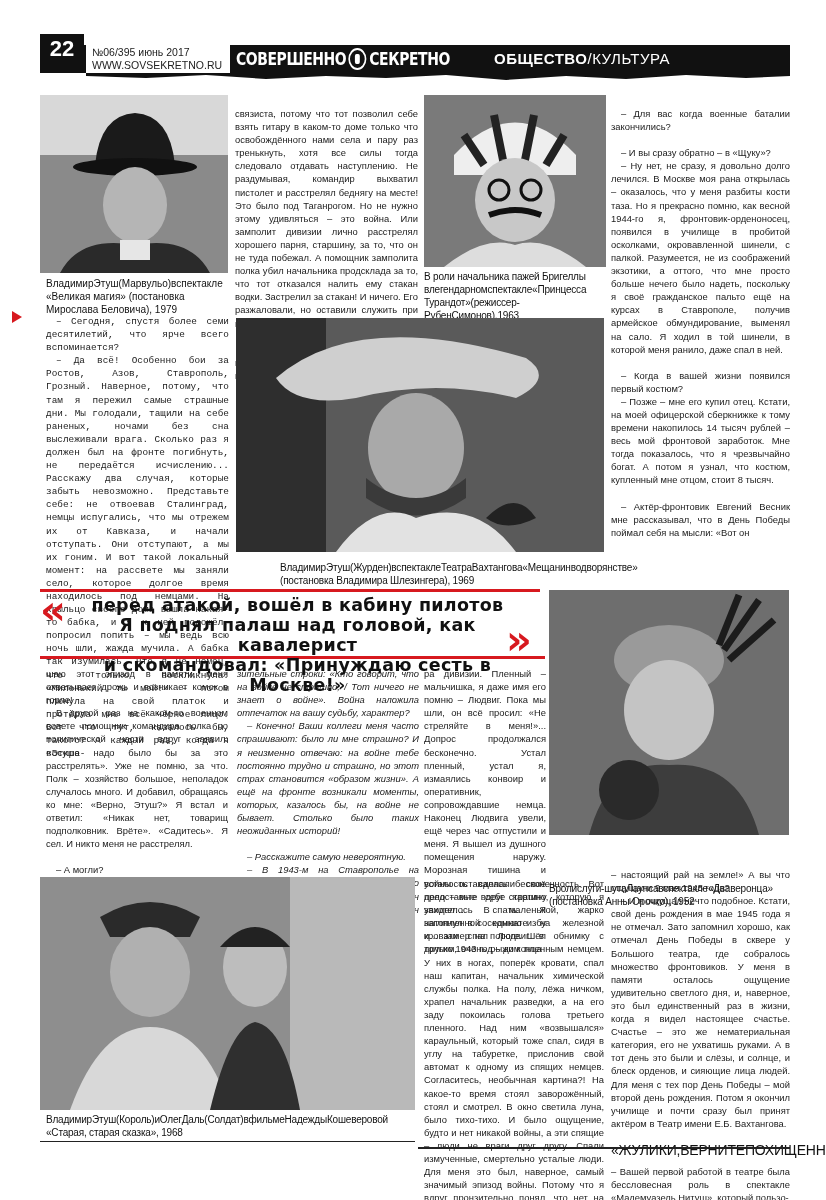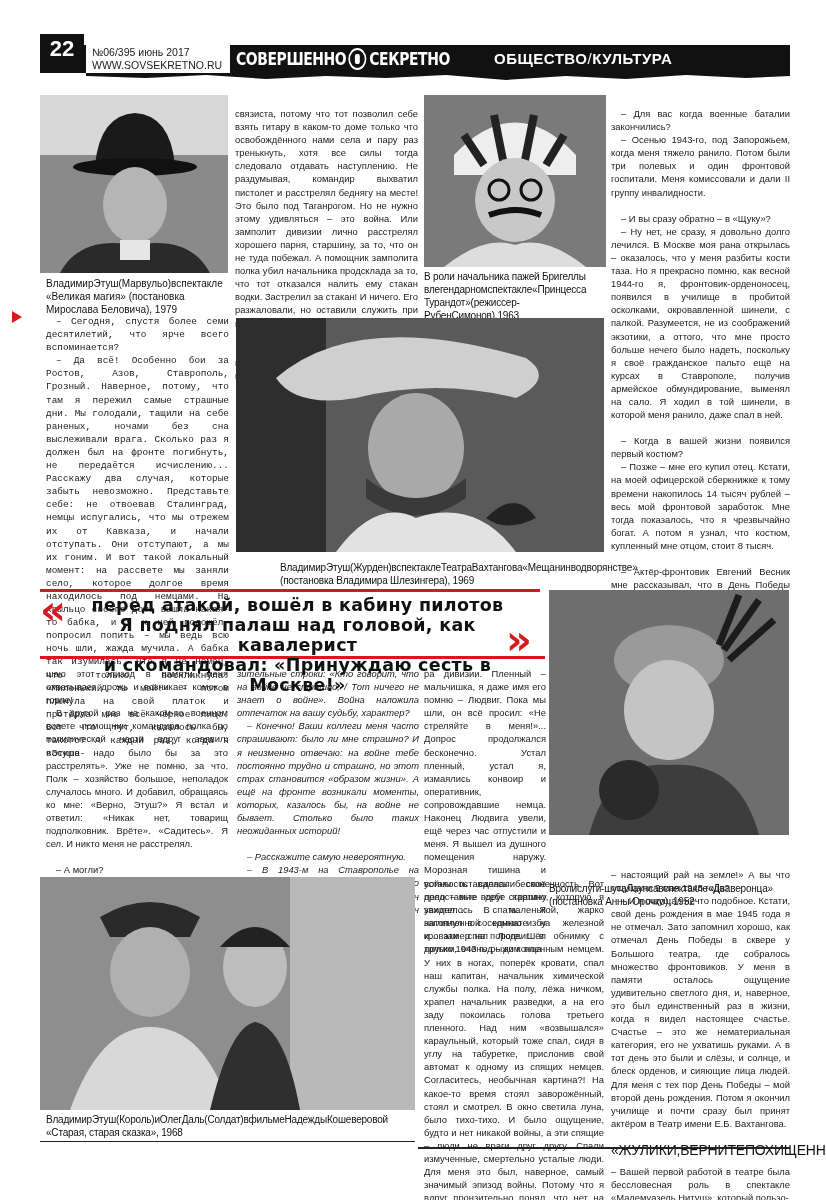--- a/index.html
+++ b/index.html
@@ -9,21 +9,21 @@
   .hdr{left:40px;top:45px;width:750px;height:28px;background:#111;}
   .hdr-white{left:86px;top:45px;width:144px;height:30px;background:#fff;}
   .pagenum{left:40px;top:34px;width:44px;height:30px;background:#111;color:#fff;font-weight:bold;font-size:22px;line-height:30px;text-align:center;}
   .issue{left:92px;top:46px;font-size:10.5px;line-height:13px;color:#222;}
   .issue div{white-space:nowrap;}
   .logo{left:236px;top:48px;height:22px;display:flex;align-items:center;gap:3px;color:#fff;font-weight:bold;font-size:17px;letter-spacing:-0.5px;font-family:"DejaVu Sans",sans-serif;transform:scaleX(0.82);transform-origin:left center;}
   .logo-emblem{width:22px;height:22px;border:2px solid #fff;border-radius:50%;box-sizing:border-box;position:relative;}
   .logo-emblem:after{content:"";position:absolute;left:6px;top:4px;width:6px;height:10px;background:#fff;border-radius:2px;}
   .section{left:494px;top:50px;color:#fff;font-size:15px;letter-spacing:0.5px;white-space:nowrap;}
   .section b{font-weight:bold;}
-  .section span.cat{font-weight:bold;text-align:right;}
+  .section span.cat{font-weight:normal;text-align:right;}
   .torn{left:86px;top:73px;width:704px;height:8px;}
   
   .photo{background:#6c6c6c;overflow:hidden;}
   .photo .ph-inner{position:absolute;inset:0;}
   
   .col{font-size:9.4px;line-height:13.1px;text-align:justify;hyphens:auto;}
   .col p{margin:0;text-indent:10px;}
   .col p.gap{margin-top:13px;}
   .cap{font-size:10px;line-height:13px;color:#111;}
   .arrow-mark{left:12px;top:311px;width:0;height:0;border-top:6px solid transparent;border-bottom:6px solid transparent;border-left:10px solid #d7191f;}
@@ -90,21 +90,20 @@
     <circle cx="75" cy="95" r="10" fill="none" stroke="#111" stroke-width="3"></circle>
     <circle cx="107" cy="95" r="10" fill="none" stroke="#111" stroke-width="3"></circle>
     <path d="M65,120 Q91,110 117,120" stroke="#111" stroke-width="6" fill="none"></path>
     <path d="M20,172 Q60,140 91,150 Q122,140 162,172 Z" fill="#ddd"></path>
   </svg>
 </div>
 <div class="abs cap" style="left:424px;top:270px;width:185px;letter-spacing:-0.2px;">В роли начальника пажей Бригеллы влегендарномспектакле«Принцесса Турандот»(режиссер-РубенСимонов),1963</div>
 
 <div class="abs col" style="left:611px;top:94px;width:179px;">
   <p class="gap">– Для вас когда военные баталии закончились?</p>
-  <p>– Осенью 1943-го, под Запорожьем, когда меня тяжело ранило. Потом были три полевых и один фронтовой госпитали. Меня комиссовали и дали II группу инвалидности.</p>
   <p class="gap">– И вы сразу обратно – в «Щуку»?</p>
   <p>– Ну нет, не сразу, я довольно долго лечился. В Москве моя рана открылась – оказалось, что у меня разбиты кости таза. Но я прекрасно помню, как весной 1944-го я, фронтовик-орденоносец, появился в училище в пробитой осколками, окровавленной шинели, с палкой. Разумеется, не из соображений экзотики, а оттого, что мне просто больше нечего было надеть, поскольку я своё гражданское пальто ещё на курсах в Ставрополе, получив армейское обмундирование, выменял на сало. Я ходил в той шинели, в которой меня ранило, даже спал в ней.</p>
   <p class="gap">– Когда в вашей жизни появился первый костюм?</p>
   <p>– Позже – мне его купил отец. Кстати, на моей офицерской сберкнижке к тому времени накопилось 14 тысяч рублей – весь мой фронтовой заработок. Мне тогда показалось, что я чрезвычайно богат. А потом я узнал, что костюм, купленный мне отцом, стоит 8 тысяч.</p>
   <p class="gap">– Актёр-фронтовик Евгений Весник мне рассказывал, что в День Победы поймал себя на мысли: «Вот он</p>
 </div>
 
 <div class="abs photo" style="left:236px;top:318px;width:368px;height:234px;">
   <svg class="ph-inner" width="368" height="234">
     <rect width="368" height="234" fill="#5a5a5a"></rect>

